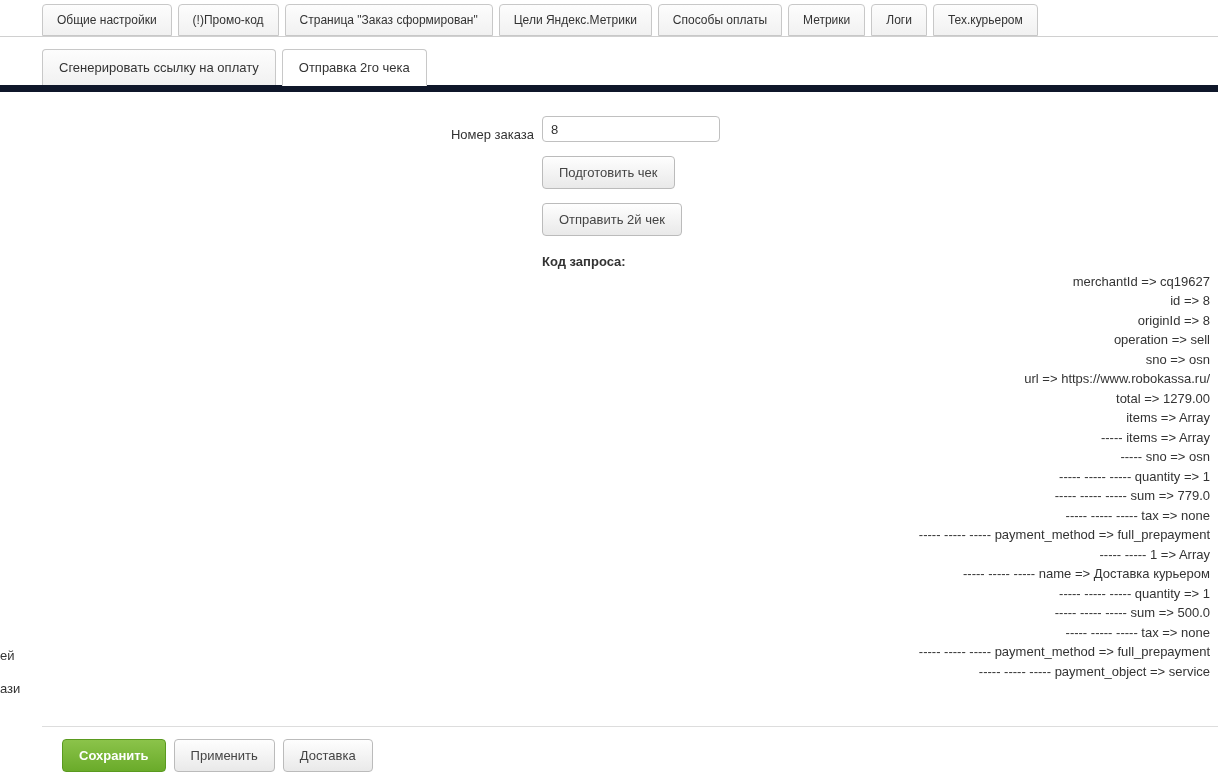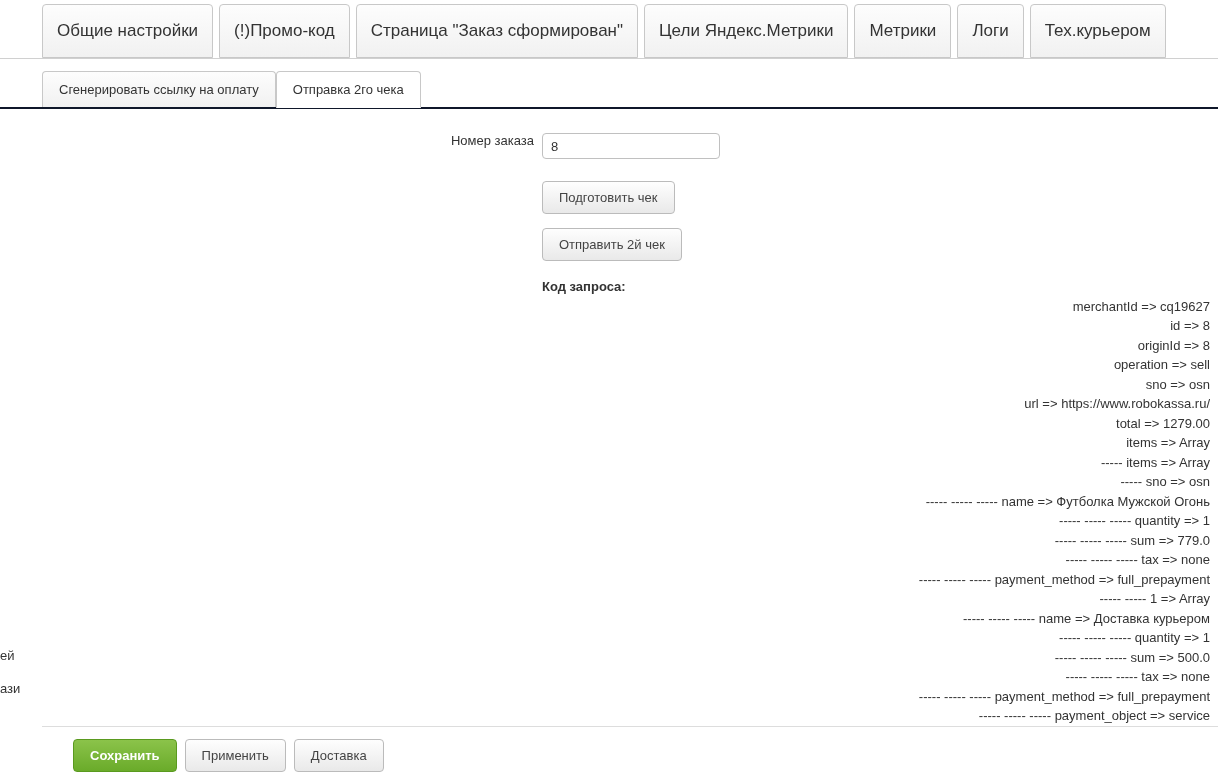--- a/index.html
+++ b/index.html
@@ -19,34 +19,35 @@
     }
     .tabs-row {
       display: flex;
       gap: 6px;
       padding: 4px 0 0 42px;
       border-bottom: 1px solid #d0d0d0;
       background: #fff;
       align-items: flex-start;
     }
     .tab {
-      padding: 16px 14px;
+      padding: 8px 14px;
       border: 1px solid #c8c8c8;
       border-radius: 4px 4px 0 0;
       background: linear-gradient(#fdfdfd, #f1f1f1);
       color: #333;
       cursor: pointer;
-      font-size: 17px;
+      font-size: 12px;
       white-space: nowrap;
       text-align: right;
     }
     .sub-tabs-row {
       display: flex;
+      gap: 6px;
       padding: 12px 0 0 42px;
-      border-bottom: 2px solid #0f172a;
+      border-bottom: 7px solid #0f172a;
       background: #fff;
     }
     .sub-tab {
       padding: 10px 16px;
       border: 1px solid #c8c8c8;
       border-bottom: none;
       border-radius: 4px 4px 0 0;
       background: linear-gradient(#fdfdfd, #f1f1f1);
       color: #333;
       cursor: pointer;
@@ -61,22 +62,22 @@
     .content-area {
       padding: 24px 0 0 0;
       margin-left: 42px;
       margin-right: 8px;
       height: 636px;
       overflow: hidden;
       position: relative;
     }
     .form-row {
       display: flex;
-      align-items: flex-start;
-      margin-bottom: 22px;
+      align-items: flex-end;
+      margin-bottom: 14px;
     }
     .form-label {
       width: 500px;
       text-align: right;
       padding-right: 8px;
       font-size: 13px;
       color: #333;
     }
     .form-input {
       width: 178px;
@@ -131,39 +132,39 @@
     .btn-primary {
       display: inline-block;
       padding: 8px 16px;
       border: 1px solid #5a9a1f;
       border-radius: 4px;
       background: linear-gradient(#8bc34a, #6aab2a);
       color: #fff;
       font-weight: bold;
       cursor: pointer;
       font-size: 13px;
-      margin-left: 11px;
     }
     .side-text {
       position: absolute;
       left: 0;
       top: 640px;
       font-size: 13px;
       color: #333;
       line-height: 2.5;
     }
   </style>
 </head>
 <body>
 
 <div class="tabs-row">
   <div class="tab">Общие настройки</div>
   <div class="tab">(!)Промо-код</div>
   <div class="tab">Страница "Заказ сформирован"</div>
   <div class="tab">Цели Яндекс.Метрики</div>
+  <div class="tab">Способы оплаты</div>
   <div class="tab">Метрики</div>
   <div class="tab">Логи</div>
   <div class="tab">Тех.курьером</div>
 </div>
 
 <div class="sub-tabs-row">
   <div class="sub-tab">Сгенерировать ссылку на оплату</div>
   <div class="sub-tab active">Отправка 2го чека</div>
 </div>
 
@@ -187,21 +188,20 @@
     <div class="request-line">merchantId =&gt; cq19627</div>
     <div class="request-line">id =&gt; 8</div>
     <div class="request-line">originId =&gt; 8</div>
     <div class="request-line">operation =&gt; sell</div>
     <div class="request-line">sno =&gt; osn</div>
     <div class="request-line">url =&gt; https://www.robokassa.ru/</div>
     <div class="request-line">total =&gt; 1279.00</div>
     <div class="request-line">items =&gt; Array</div>
     <div class="request-line">----- items =&gt; Array</div>
     <div class="request-line">----- sno =&gt; osn</div>
-    <div class="request-line">----- ----- ----- name =&gt; Футболка Мужской Огонь</div>
     <div class="request-line">----- ----- ----- quantity =&gt; 1</div>
     <div class="request-line">----- ----- ----- sum =&gt; 779.0</div>
     <div class="request-line">----- ----- ----- tax =&gt; none</div>
     <div class="request-line">----- ----- ----- payment_method =&gt; full_prepayment</div>
     <div class="request-line">----- ----- 1 =&gt; Array</div>
     <div class="request-line">----- ----- ----- name =&gt; Доставка курьером</div>
     <div class="request-line">----- ----- ----- quantity =&gt; 1</div>
     <div class="request-line">----- ----- ----- sum =&gt; 500.0</div>
     <div class="request-line">----- ----- ----- tax =&gt; none</div>
     <div class="request-line">----- ----- ----- payment_method =&gt; full_prepayment</div>

